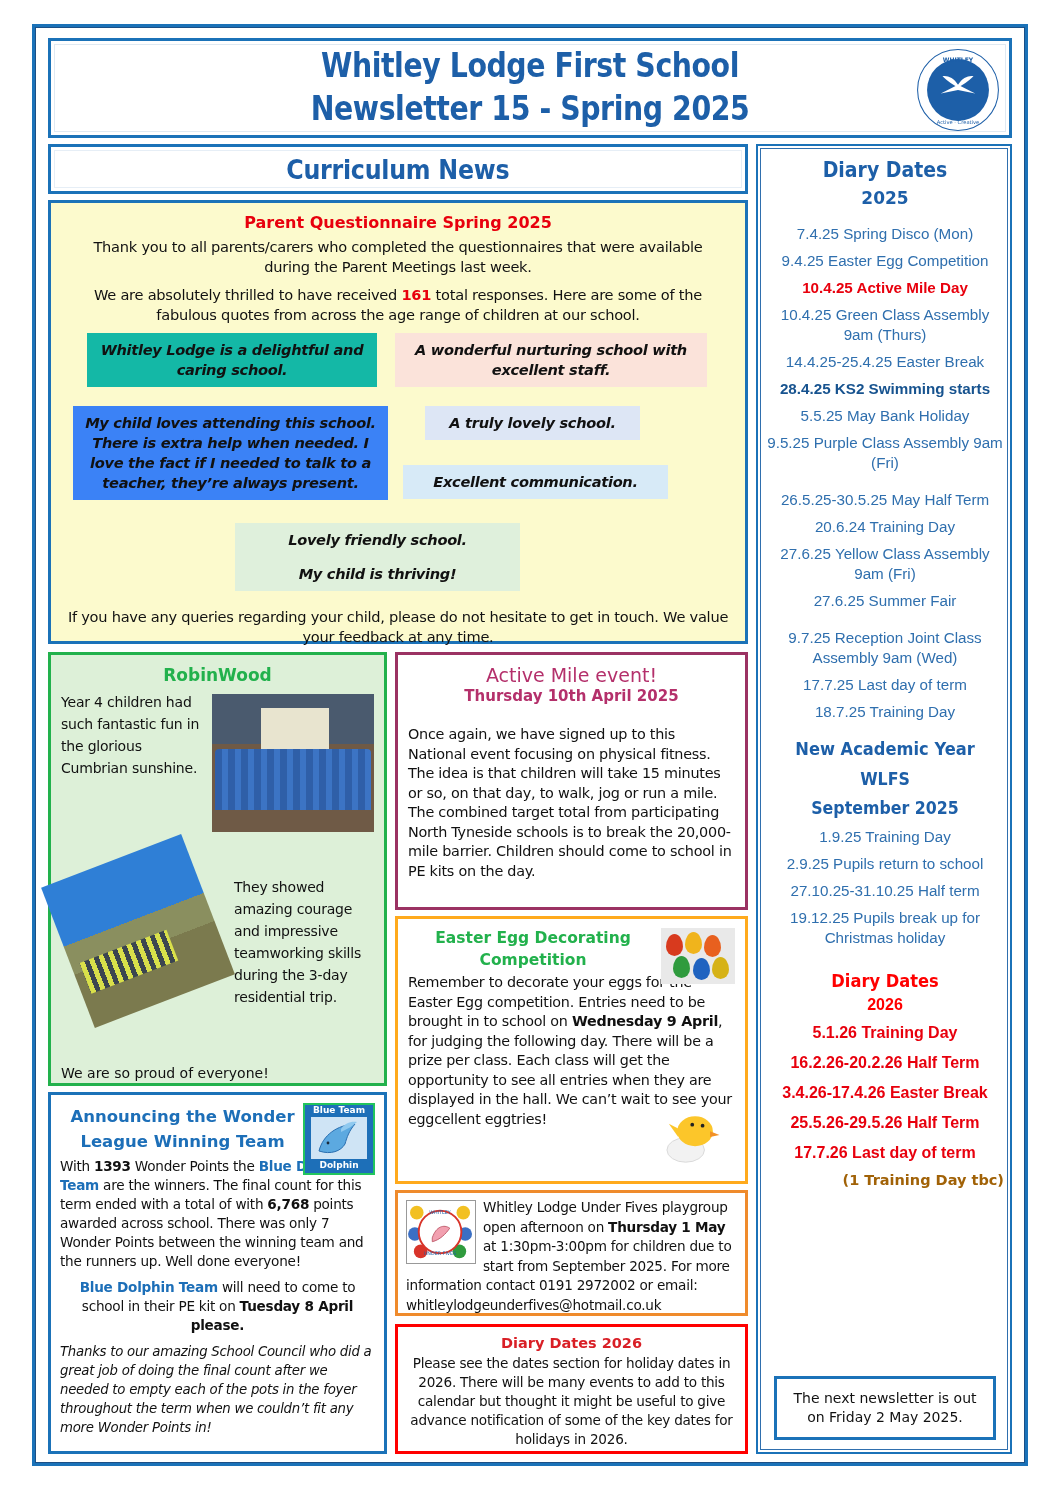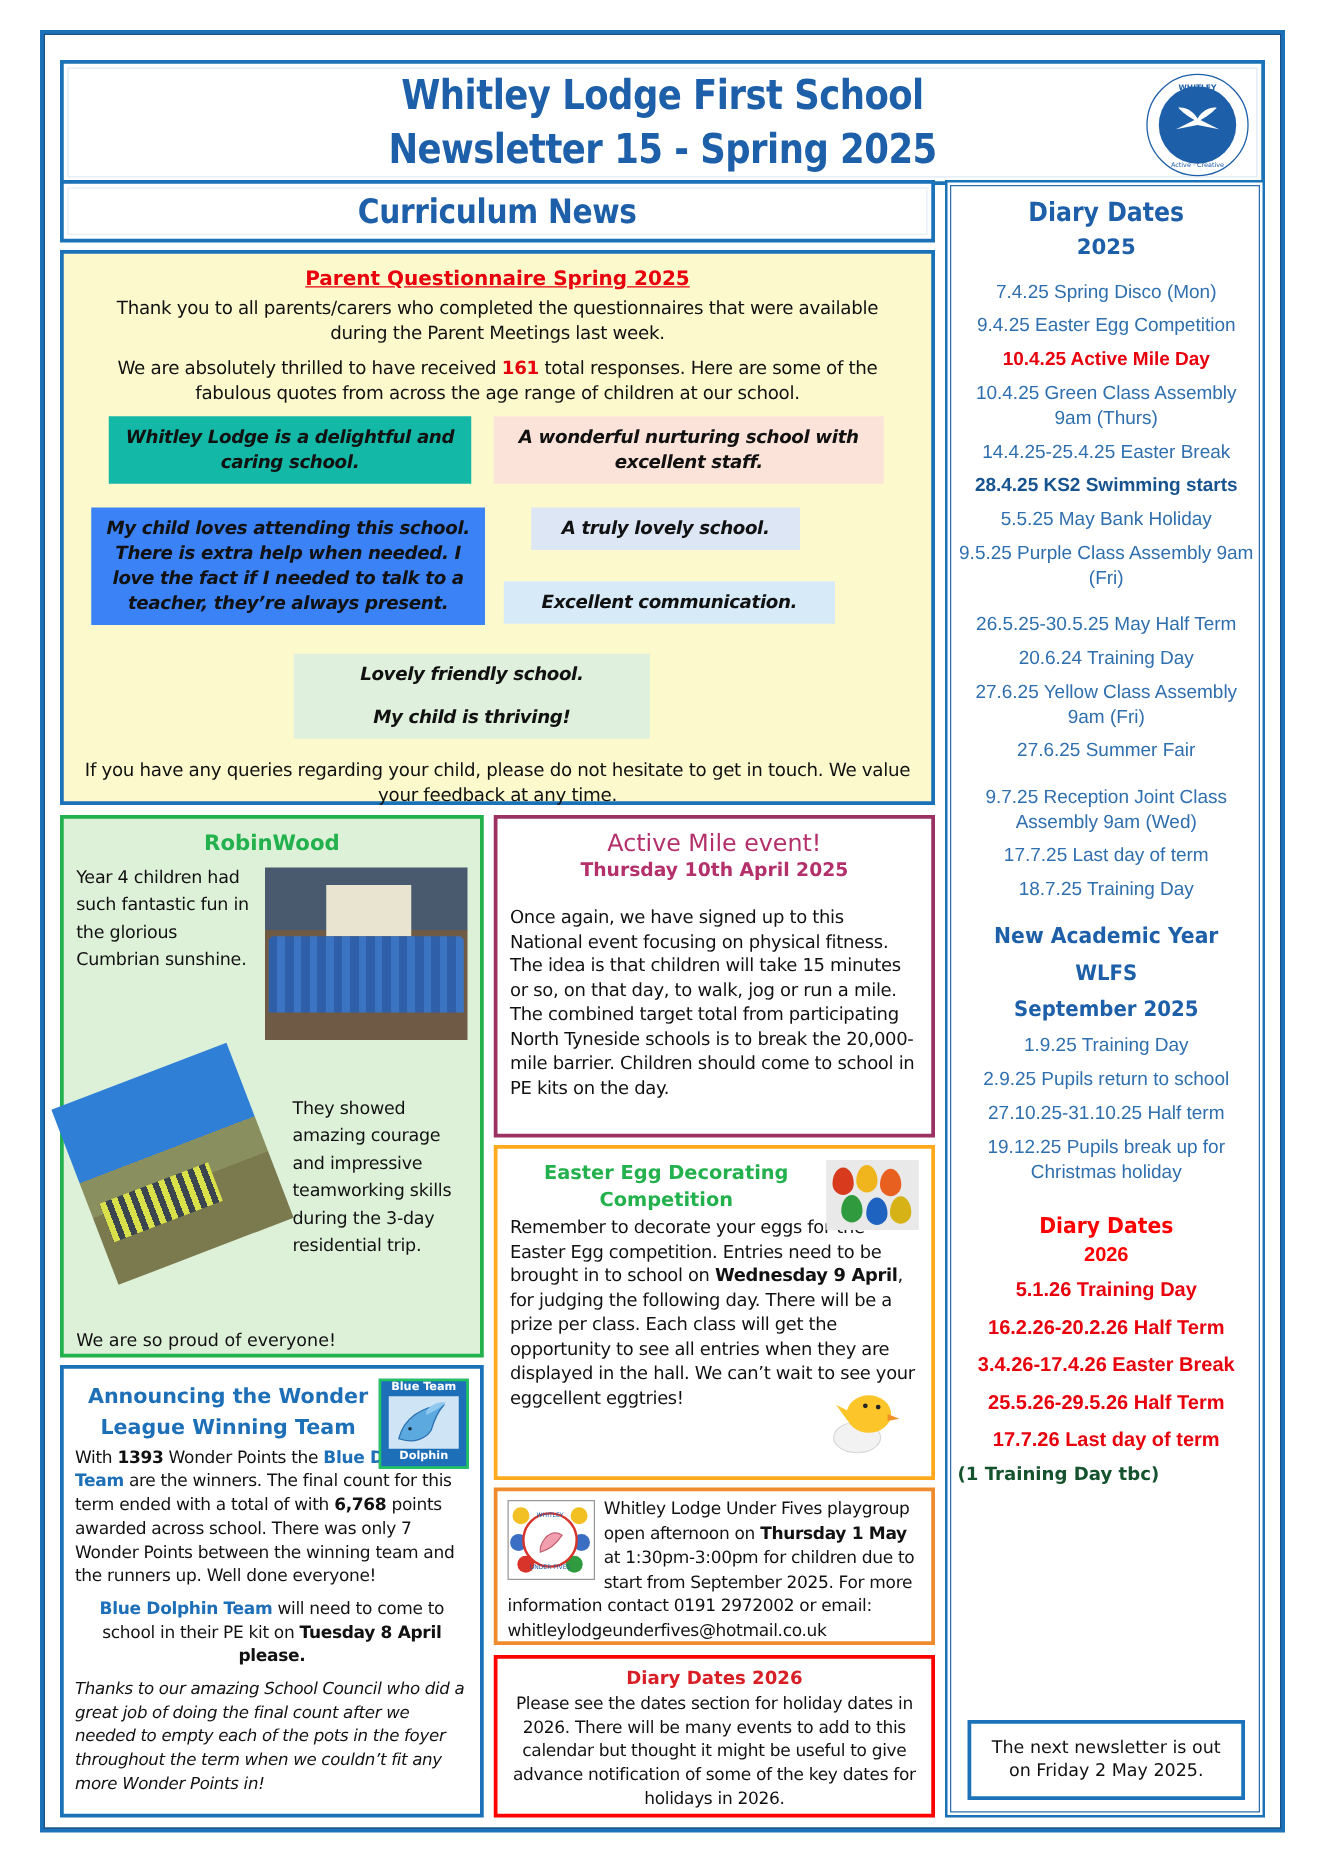--- a/index.html
+++ b/index.html
@@ -23,21 +23,21 @@
     background: #ffffff;
   }
   .outer-frame::after{
     content:""; position:absolute; left:-1px; top:-1px; right:-1px; bottom:-1px;
     border:1px solid #1b4f86; pointer-events:none;
   }
 
   
   .masthead {
     position: absolute;
-    left: 12px; top: 20px;
+    left: 12px; top: 10px;
     width: 964px; height: 100px;
     border: 3px solid #1b72b8;
     background: #ffffff;
   }
   .masthead-inner {
     position:absolute; inset:3px;
     border:1px solid #dfe9f2;
     display:flex; align-items:center; justify-content:center;
     flex-direction:column;
   }
@@ -102,21 +102,20 @@
     position:absolute; left:0; top:56px;
     width:700px; height:444px;
     border:3px solid #1b72b8;
     background:#fcfacd;
     padding:8px 14px 6px;
   }
   .q-title{
     text-align:center; color:#e8000d; font-weight:700;
     font-size:16px; font-family:"DejaVu Sans", sans-serif;
     margin: 2px 0 5px;
-    text-decoration: underline;
   }
   .q-para{
     text-align:center; font-size:14.6px; line-height:20px;
     color:#111; font-family:"DejaVu Sans", sans-serif;
     margin: 0 6px 8px; letter-spacing:-0.25px;
   }
   .q-para .hl{ color:#e8000d; font-weight:700; }
 
   .quotes { position:relative; height: 270px; margin-top:2px; }
   .quote {
@@ -357,21 +356,21 @@
   }
   .sb-dd26-year{
     text-align:center; color:#ff0000; font-weight:700; font-size:16px;
     font-family:"Liberation Sans", sans-serif; margin:0 0 8px;
   }
   .sb-red{
     text-align:center; color:#e8000d; font-weight:700; font-size:16px;
     line-height:21px; font-family:"Liberation Sans", sans-serif; margin:0 0 9px;
   }
   .sb-tbc{
-    text-align:left; color:#14532d; font-weight:700; font-size:14.5px;
+    text-align:right; color:#a16207; font-weight:700; font-size:14.5px;
     font-family:"DejaVu Sans", sans-serif; margin:2px 0 0;
   }
   .next-news{
     position:absolute; left:16px; bottom:12px; width:222px;
     border:3px solid #1b72b8; background:#fff;
     text-align:center; padding:10px 6px;
     font-size:14px; line-height:19px; color:#111;
     font-family:"DejaVu Sans", sans-serif;
   }
 </style>

